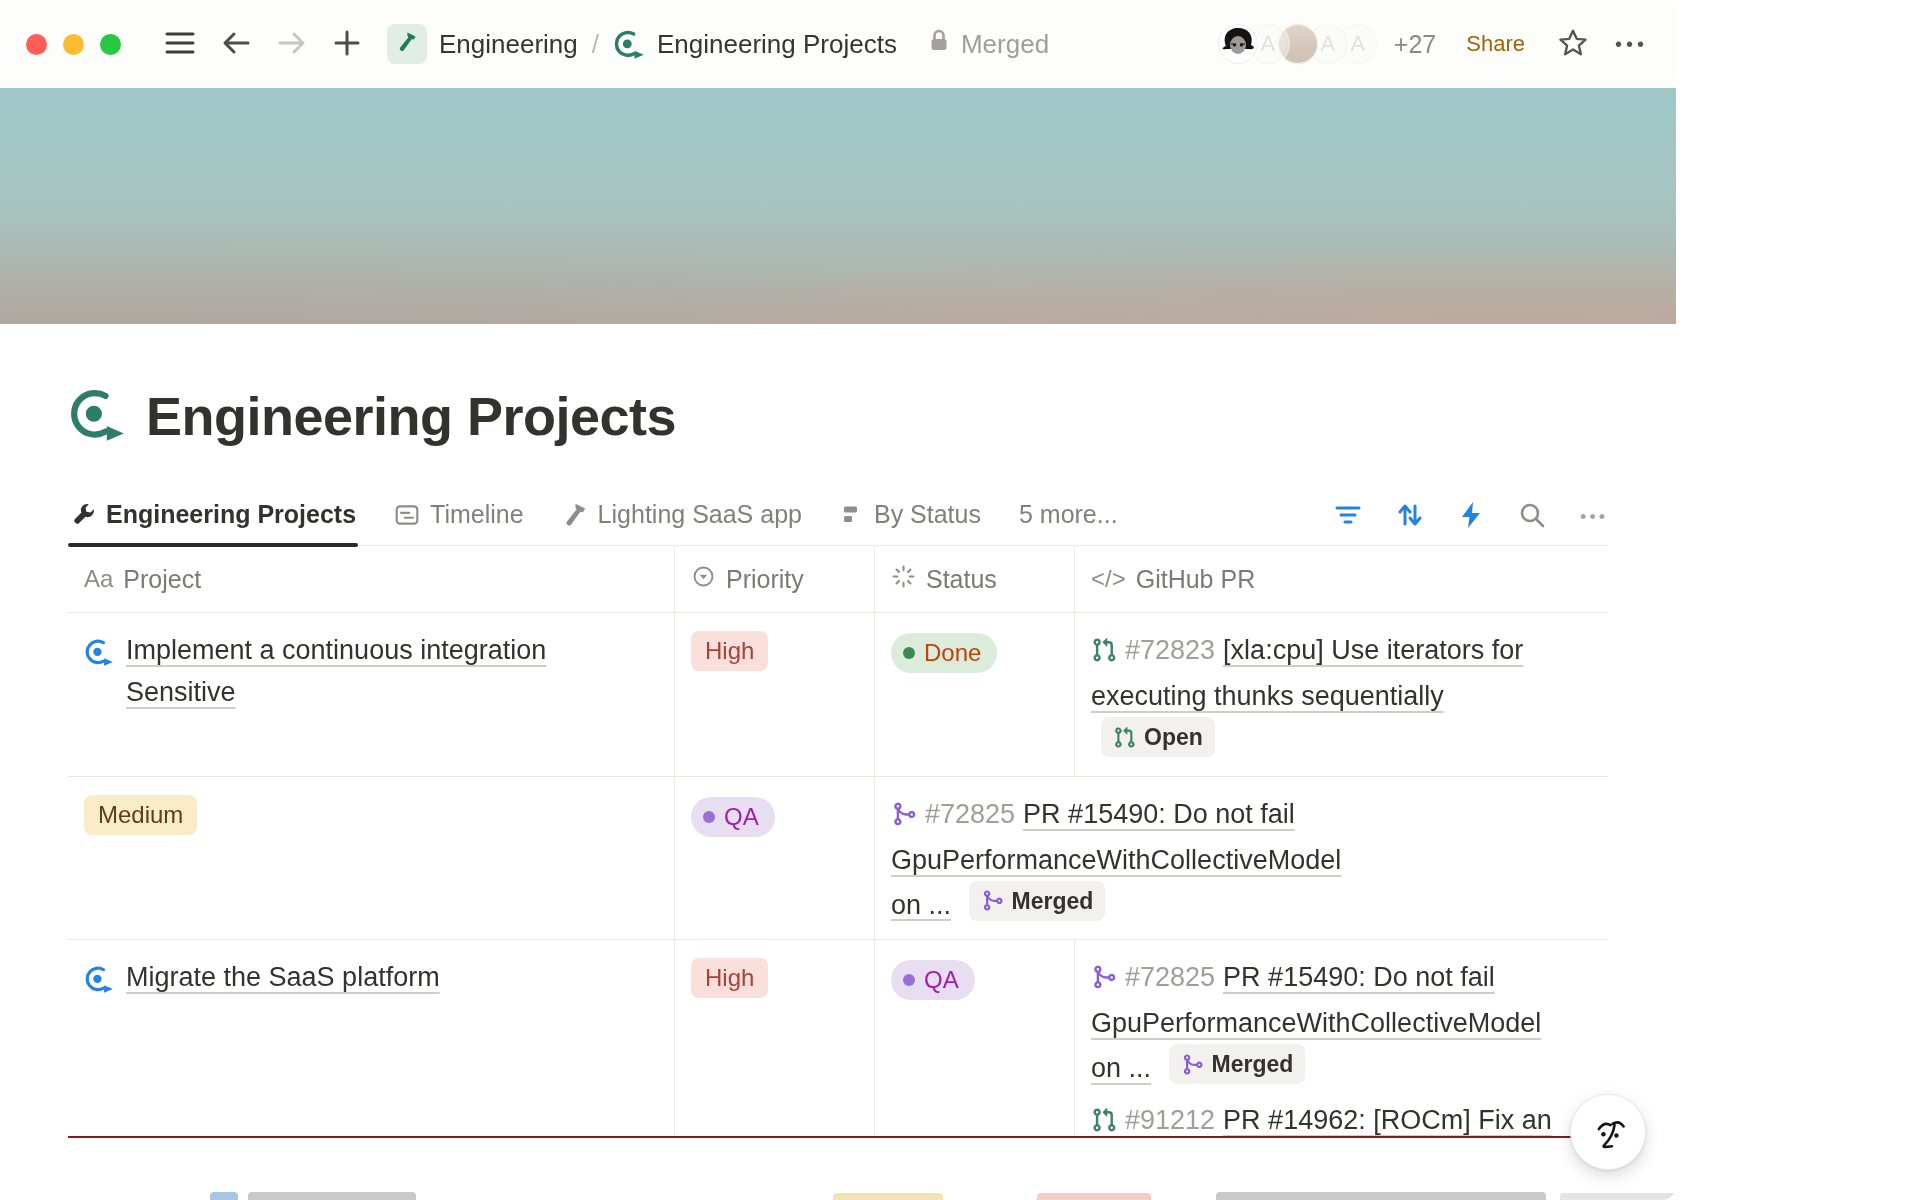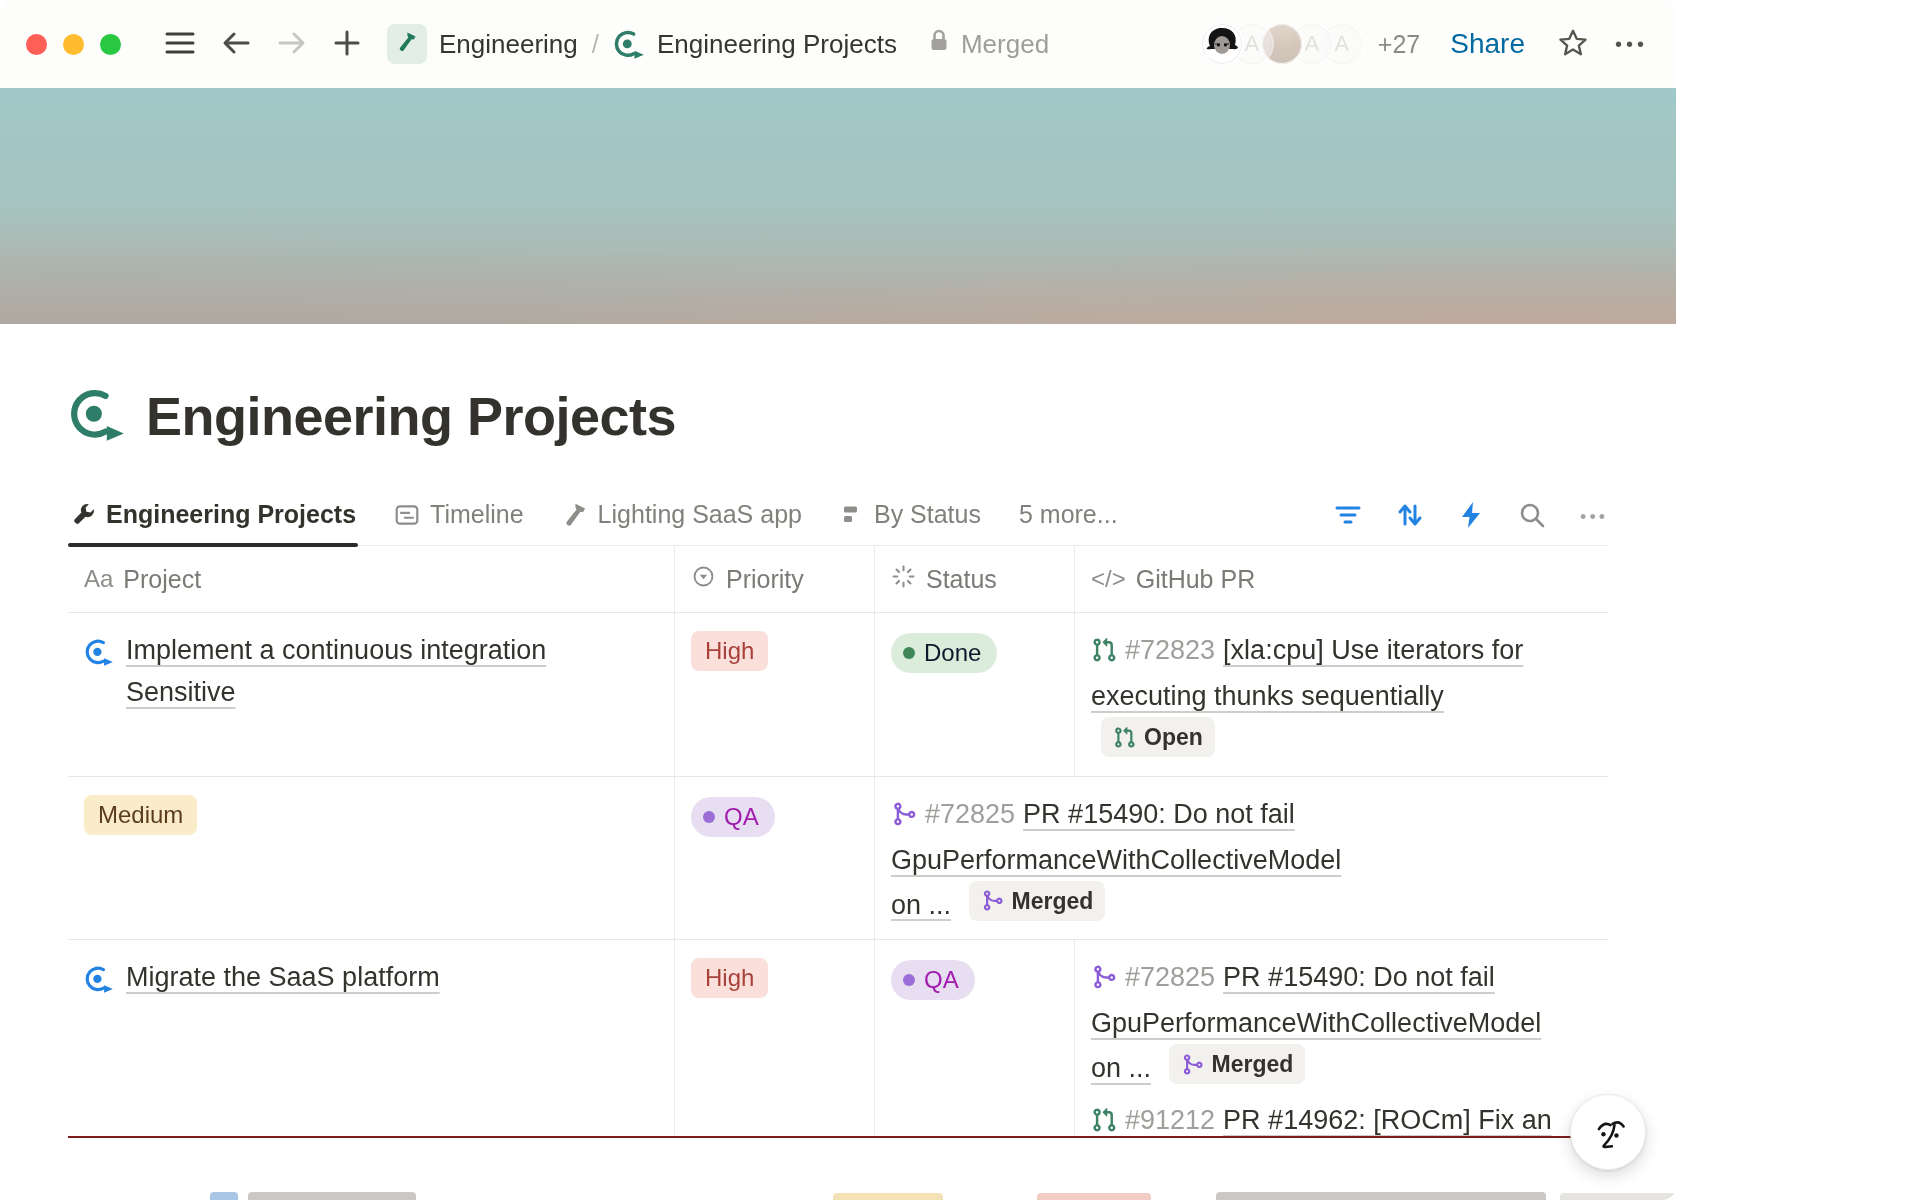--- a/index.html
+++ b/index.html
@@ -17,21 +17,21 @@
   .ws-chip { width:40px; height:40px; border-radius:8px; background:#e2ede6; display:flex; align-items:center; justify-content:center; }
   .crumb-sep { color:#b9b7b3; margin:0 2px; }
   .lockwrap { display:flex; align-items:center; gap:10px; margin-left:30px; color:#a09e9a; font-size:26px; }
   .topbar-right { margin-left:auto; display:flex; align-items:center; }
   .avatars { display:flex; align-items:center; }
   .avatar { width:44px; height:44px; border-radius:50%; background:#fbfafa; border:2px solid #ffffff; display:flex; align-items:center; justify-content:center; font-size:22px; color:#c9c7c3; margin-left:-14px; box-shadow:0 0 0 1px #ededeb inset; }
   .avatar:first-child { margin-left:0; }
   .avatar.faded { opacity:.5; }
   .avatar.photo { background:linear-gradient(180deg,#cbb7a5 0%,#b49a85 60%,#a8937f 100%); opacity:.55; }
   .overflow-count { color:#8b8a86; font-size:25px; margin-left:14px; }
-  .share { font-size:28px; color:#0369a1; margin-left:30px; background:none; border:none; cursor:pointer; }
+  .share { font-size:22px; color:#a16207; margin-left:30px; background:none; border:none; cursor:pointer; }
   .star-btn { margin-left:32px; }
   .more-dots { font-size:20px; letter-spacing:4px; color:#55544f; margin-left:26px; background:none; border:none; cursor:pointer; }
 
   
   .cover { height:236px; cursor:pointer;
     background:
       radial-gradient(120% 95% at 90% 118%, rgba(199,166,149,.8), rgba(199,166,149,0) 55%),
       radial-gradient(130% 100% at 6% 114%, rgba(172,163,155,.65), rgba(172,163,155,0) 52%),
       linear-gradient(180deg, #a0c8c8 0%, #a6c4c0 48%, #b4ada5 100%);
   }
@@ -65,21 +65,21 @@
   .trow:last-child { border-bottom:none; }
   .td { padding:16px 14px 14px 16px; border-right:1px solid #eceae7; font-size:27px; line-height:42px; }
   .td:last-child { border-right:none; }
   .proj-cell { display:flex; align-items:flex-start; gap:12px; cursor:pointer; }
   .proj-icon { flex:0 0 auto; margin-top:7px; }
   .proj-title { font-weight:500; color:#34322d; width:520px; text-decoration:underline; text-decoration-color:#cfcdc9; text-decoration-thickness:1.5px; text-underline-offset:6px; }
   .pill { display:inline-block; font-size:24px; line-height:34px; padding:3px 14px; border-radius:8px; font-weight:500; margin-top:2px; }
   .p-high   { background:#fbdfdb; color:#a8423c; }
   .p-medium { background:#fbecc9; color:#5c3d1f; }
   .status-pill { display:inline-flex; align-items:center; gap:9px; font-size:24px; line-height:34px; padding:3px 16px 3px 12px; border-radius:999px; font-weight:500; margin-top:2px; }
-  .s-done { background:#dbecda; color:#0f172a;text-align:center; }
+  .s-done { background:#dbecda; color:#c2410c;text-align:center; }
   .s-qa   { background:#e7def1; color:#a21caf; }
   .dot { width:12px; height:12px; border-radius:50%; }
   .d-green { background:#3f8756; } .d-purple { background:#9a6dd7; }
   .pr-cell { width:500px; }
   .pr-entry { margin-bottom:10px; cursor:pointer; }
   .pr-entry:last-child { margin-bottom:0; }
   .pr-state { display:inline-block; vertical-align:-4px; margin-right:8px; }
   .pr-open   { color:#3d8264; }
   .pr-merged { color:#8b5cd6; }
   .pr-num { color:#a09e9b; font-weight:500; margin-right:8px; }

